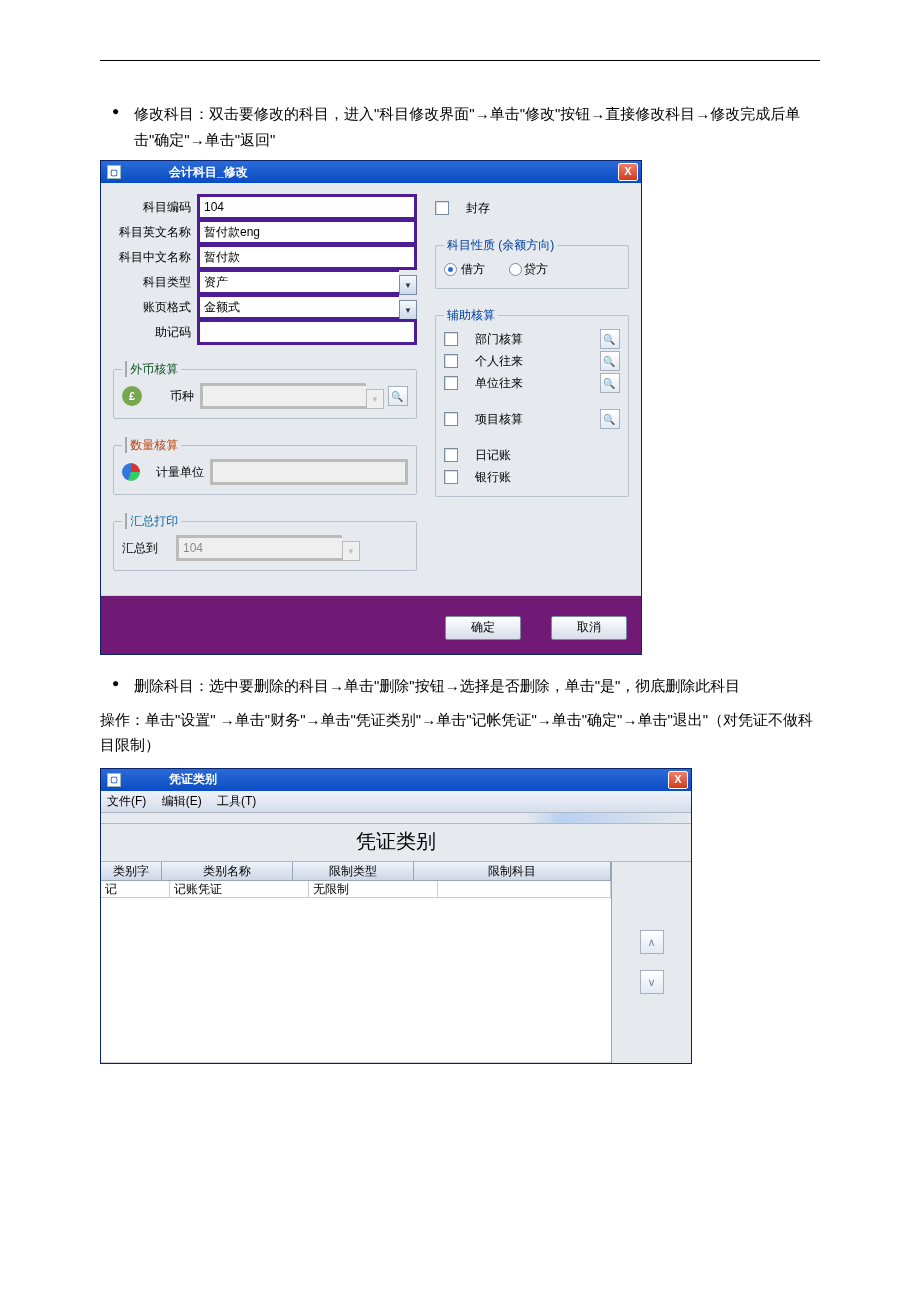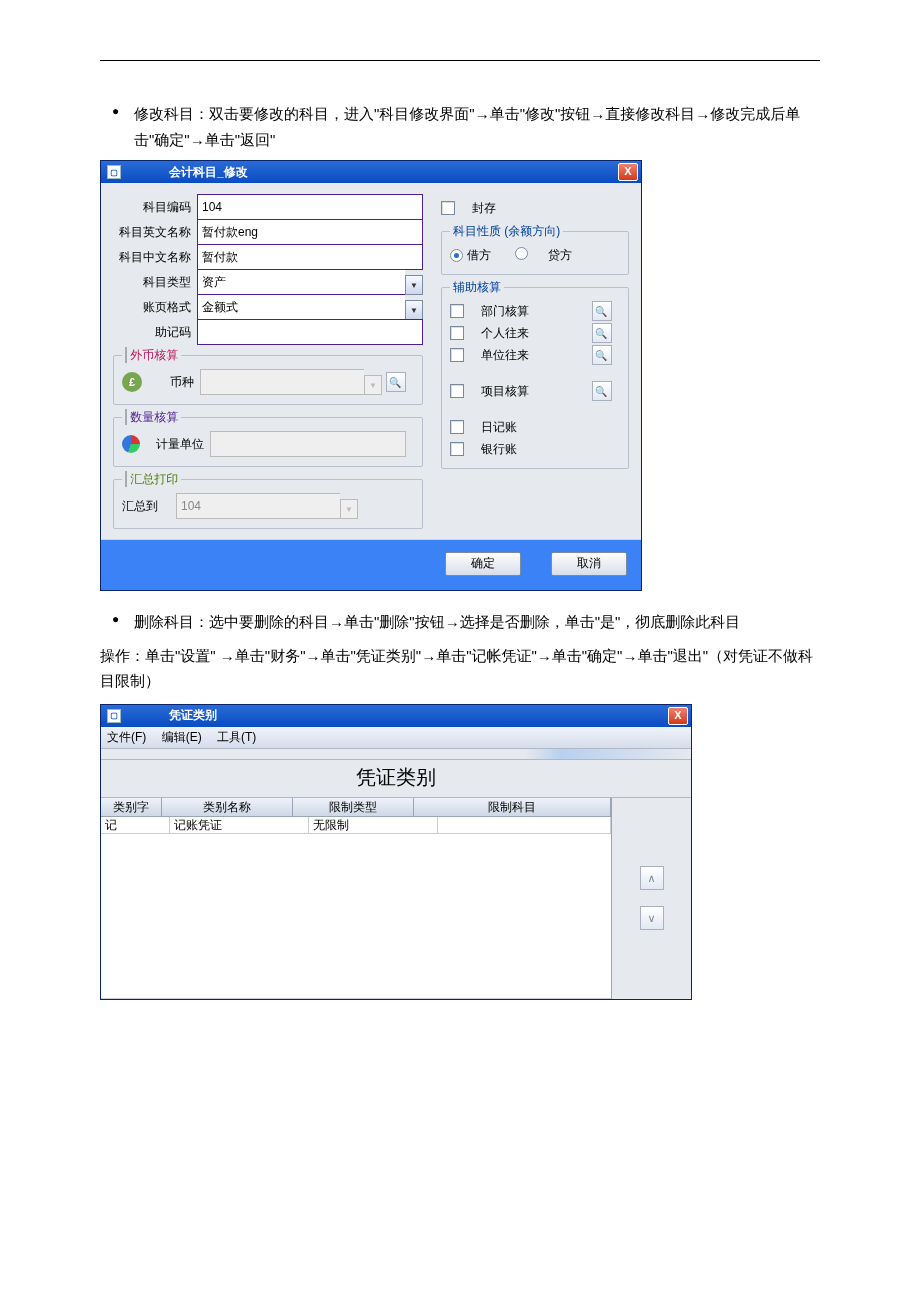--- a/index.html
+++ b/index.html
@@ -87,39 +87,39 @@
     gap: 18px;
   }
   .col { flex: 1; }
   .col.left { flex: 0 0 276px; }
   .row { display: flex; align-items: center; margin: 3px 0; height: 22px;}
   .row .lbl { width: 78px; text-align: right; padding-right: 6px; color:#000;}
   .txt-input {
     flex: 1;
     height: 26px;
     background: #fff;
-    border: 1px solid #4c1d95;
+    border: 3px solid #4c1d95;
     padding: 0 4px;
     font-size: 12px;
     box-sizing: border-box;
   }
   .combo { display:flex; flex:1;align-items:flex-end; }
   .combo .txt-input { border-right: none; }
   .combo-btn {
     width: 16px; height: 18px;
     background: linear-gradient(#f5f8ff,#cdd8eb);
     border: 1px solid #7a8aa0;
     display: flex; align-items: center; justify-content: center;
     font-size: 8px; color: #333;
   }
   fieldset.grp {
     border: 1px solid #b8c0cf;
     border-radius: 2px;
-    margin: 4px 0;
-    padding: 4px 16px 8px 8px;
+    margin: 18px 0;
+    padding: 4px 8px 8px 8px;
   }
   fieldset.grp > legend {
     font-size: 12px;
     padding: 0 3px;
     color: #0040a0;
   }
   fieldset.grp.disabled > legend { color: #888; }
   .chk-row {
     display: flex; align-items: center; gap: 17px; height: 22px;
   }
@@ -145,27 +145,27 @@
     background: conic-gradient(#d33 0 90deg,#3c6 90deg 200deg,#37d 200deg 360deg);
     margin-right:4px;
   }
   .search-mini {
     width: 18px; height: 18px;
     border: 1px solid #a8b0c0;
     background: linear-gradient(#fff,#e2e9f3);
     display:flex;align-items:center;justify-content:center;
     font-size:10px;color:#5a7;
   }
-  .disabled-txt { color:#be185d; }
+  .disabled-txt { color:#14532d; }
   .combo.dis .txt-input{ background:#efefef; border-color:#bbb; color:#888;}
   .combo.dis .combo-btn{ background:#efefef; border-color:#bbb; color:#bbb;}
   .dlg-footer {
-    background:#3b82f6;
+    background:#701a75;
     border-top:1px solid #cfd4dd;
-    padding: 12px 14px 14px 14px;
+    padding: 20px 14px 14px 14px;
     display:flex; justify-content:flex-end; gap: 30px;
   }
   .btn {
     width: 74px; height: 22px;
     background: linear-gradient(#fefefe,#d7ddea);
     border:1px solid #7a8aa0; border-radius:2px;
     font-size:12px; text-align:center; line-height:20px;
   }
 
   
@@ -310,30 +310,30 @@
             <span class="lbl disabled-txt" style="width:48px;">币种</span>
             <div class="combo dis">
               <input class="txt-input" value="" style="">
               <div class="combo-btn">▼</div>
             </div>
             <div class="search-mini" style="margin-left:4px;">🔍</div>
           </div>
         </fieldset>
 
         <fieldset class="grp disabled">
-          <legend><span class="chkbox dis"></span>&nbsp;<span style="color:#4c1d95;">数量核算</span></legend>
+          <legend><span class="chkbox dis"></span>&nbsp;<span style="color:#c2410c;">数量核算</span></legend>
           <div class="row">
             <span class="icon-pie"></span>
             <span class="lbl disabled-txt" style="width:60px;">计量单位</span>
             <input class="txt-input" style="background: rgb(239, 239, 239); border-color: rgb(187, 187, 187);">
           </div>
         </fieldset>
 
         <fieldset class="grp disabled">
-          <legend><span class="chkbox dis"></span>&nbsp;<span style="color:#4d7c0f;">汇总打印</span></legend>
+          <legend><span class="chkbox dis"></span>&nbsp;<span style="color:#0369a1;">汇总打印</span></legend>
           <div class="row">
             <span class="lbl disabled-txt" style="width:48px;text-align:left;">汇总到</span>
             <div class="combo dis" style="flex:0 0 120px;">
               <input class="txt-input" value="104" style="">
               <div class="combo-btn">▼</div>
             </div>
           </div>
         </fieldset>
       </div>
 
@@ -343,21 +343,21 @@
           <span>封存</span>
         </div>
 
         <fieldset class="grp">
           <legend>科目性质 (余额方向)</legend>
           <div class="chk-row" style="gap:24px;">
             <span style="display:flex;align-items:center;gap:4px;">
               <span class="radiobox sel"></span>
               <span>借方</span>
             </span>
-            <span style="display:flex;gap:20px;">
+            <span style="display:flex;align-items:center;gap:2px;">
               <span class="radiobox"></span>
               <span>贷方</span>
             </span>
           </div>
         </fieldset>
 
         <fieldset class="grp">
           <legend>辅助核算</legend>
           <div class="chk-row">
             <span class="chkbox"></span>

